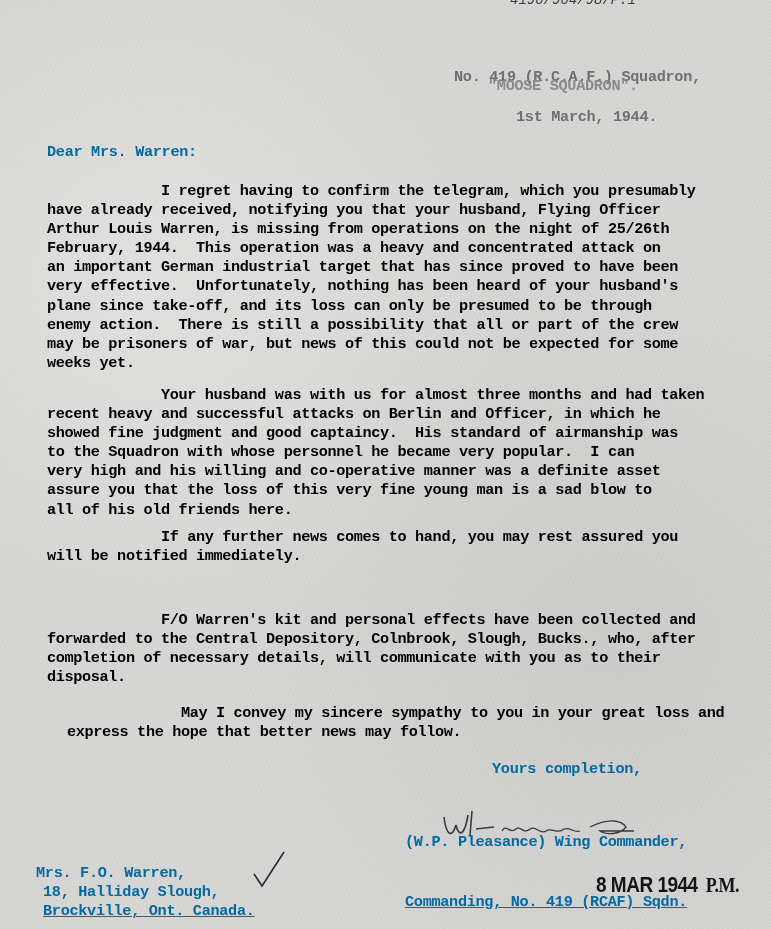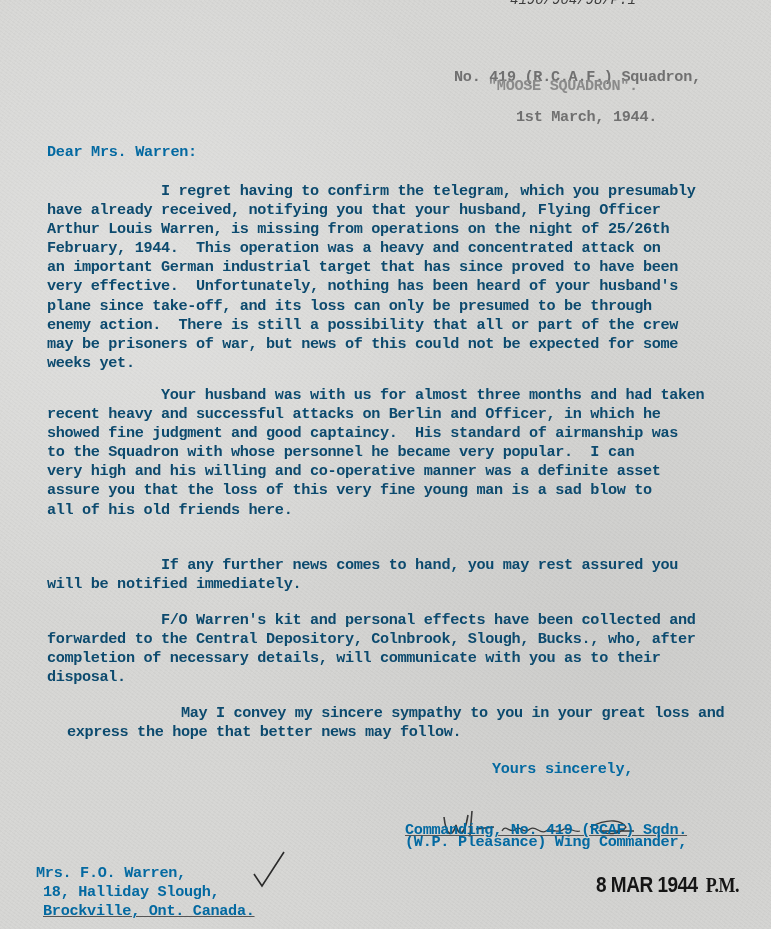--- a/index.html
+++ b/index.html
@@ -12,21 +12,21 @@
       repeating-linear-gradient(37deg, rgba(0,0,0,0.025) 0 1px, rgba(0,0,0,0) 1px 3px),
       repeating-linear-gradient(-53deg, rgba(255,255,255,0.05) 0 1px, rgba(0,0,0,0) 1px 4px);
     position: relative;
     font-family: "Liberation Mono", "DejaVu Sans Mono", monospace;
     color: #5f5f5f;
   }
   .t { position: absolute; white-space: pre; font-size: 15.2px; letter-spacing: -0.3px; line-height: 19px; font-weight: bold; color: #0369a1; }
   .ref { position: absolute; top: -8px; left: 510px; font-size: 14px; color: #3c3c3c; font-style: italic; white-space: pre; }
   .hdr { color: #707070; }
   .para { position: absolute; left: 47px; width: 700px; }
-  .line { display: block; white-space: pre; font-size: 15.2px; letter-spacing: -0.35px; line-height: 19.1px; font-weight: bold; color: #0c4a6e; }
+  .line { display: block; white-space: pre; font-size: 15.2px; letter-spacing: -0.35px; line-height: 19.1px; font-weight: bold; color: #000000; }
   .ul { text-decoration: underline; text-decoration-color: #555; }
   .stamp { position: absolute; left: 596px; top: 874px; font-family: "Liberation Sans", sans-serif; font-weight: bold; font-size: 19px; color: #151515; letter-spacing: -0.5px; white-space: pre; transform: scaleY(1.12); }
   .stamp-pm { font-family: "Liberation Serif", serif; font-size: 18px; margin-left: 8px; }
   .signature { position: absolute; left: 440px; top: 805px; }
   .checkmark { position: absolute; left: 250px; top: 850px; }
 </style>
 </head>
 <body>
 
 <div>
@@ -55,46 +55,46 @@
   <div class="para" style="top:386px;">
     <span class="line">             Your husband was with us for almost three months and had taken</span>
     <span class="line">recent heavy and successful attacks on Berlin and Officer, in which he</span>
     <span class="line">showed fine judgment and good captaincy.  His standard of airmanship was</span>
     <span class="line">to the Squadron with whose personnel he became very popular.  I can</span>
     <span class="line">very high and his willing and co-operative manner was a definite asset</span>
     <span class="line">assure you that the loss of this very fine young man is a sad blow to</span>
     <span class="line">all of his old friends here.</span>
   </div>
 
-  <div class="para" style="top:556px;">
+  <div class="para" style="top:528px;">
     <span class="line">             If any further news comes to hand, you may rest assured you</span>
     <span class="line">will be notified immediately.</span>
   </div>
 
   <div class="para" style="top:611px;">
     <span class="line">             F/O Warren's kit and personal effects have been collected and</span>
     <span class="line">forwarded to the Central Depository, Colnbrook, Slough, Bucks., who, after</span>
     <span class="line">completion of necessary details, will communicate with you as to their</span>
     <span class="line">disposal.</span>
   </div>
 
   <div class="para" style="top:704px;margin-left:20px;">
     <span class="line">             May I convey my sincere sympathy to you in your great loss and</span>
     <span class="line">express the hope that better news may follow.</span>
   </div>
 
-  <div class="t" style="left:492px; top:760px;">Yours sincerely,</div>
+  <div class="t" style="left:492px; top:760px;">Yours completion,</div>
 
   <svg class="signature" width="200" height="40" viewBox="0 0 200 40">
     <path d="M4 12 C 6 30, 12 34, 16 20 C 18 30, 24 34, 28 10 M32 6 L 30 30 M36 24 L 54 22" fill="none" stroke="#3a3a3a" stroke-width="1.6"></path>
     <path d="M62 26 C 66 18, 70 30, 76 24 C 80 20, 84 30, 90 24 C 96 20, 100 30, 106 26 C 112 22, 118 30, 124 24 C 130 22, 134 28, 140 26 M150 22 C 170 12, 182 16, 186 22 C 180 30, 166 30, 160 26 L 194 26" fill="none" stroke="#3a3a3a" stroke-width="1.3"></path>
   </svg>
 
   <div class="t" style="left:405px; top:833px;">(W.P. Pleasance) Wing Commander,</div>
-  <div class="t ul" style="left:405px; top:821px;">Commanding, No. 419 (RCAF) Sqdn.</div>
+  <div class="t ul" style="left:405px; top:893px;">Commanding, No. 419 (RCAF) Sqdn.</div>
 
   <div class="stamp"><span>8 MAR 1944</span><span class="stamp-pm">P.M.</span></div>
 
   <div class="t" style="left:36px; top:864px;">Mrs. F.O. Warren,</div>
   <div class="t" style="left:43px; top:883px;">18, Halliday Slough,</div>
   <div class="t ul" style="left:43px; top:902px;">Brockville, Ont. Canada.</div>
 
   <svg class="checkmark" width="40" height="40" viewBox="0 0 40 40">
     <path d="M4 24 L 12 36 L 34 2" fill="none" stroke="#2a2a2a" stroke-width="1.6"></path>
   </svg>

